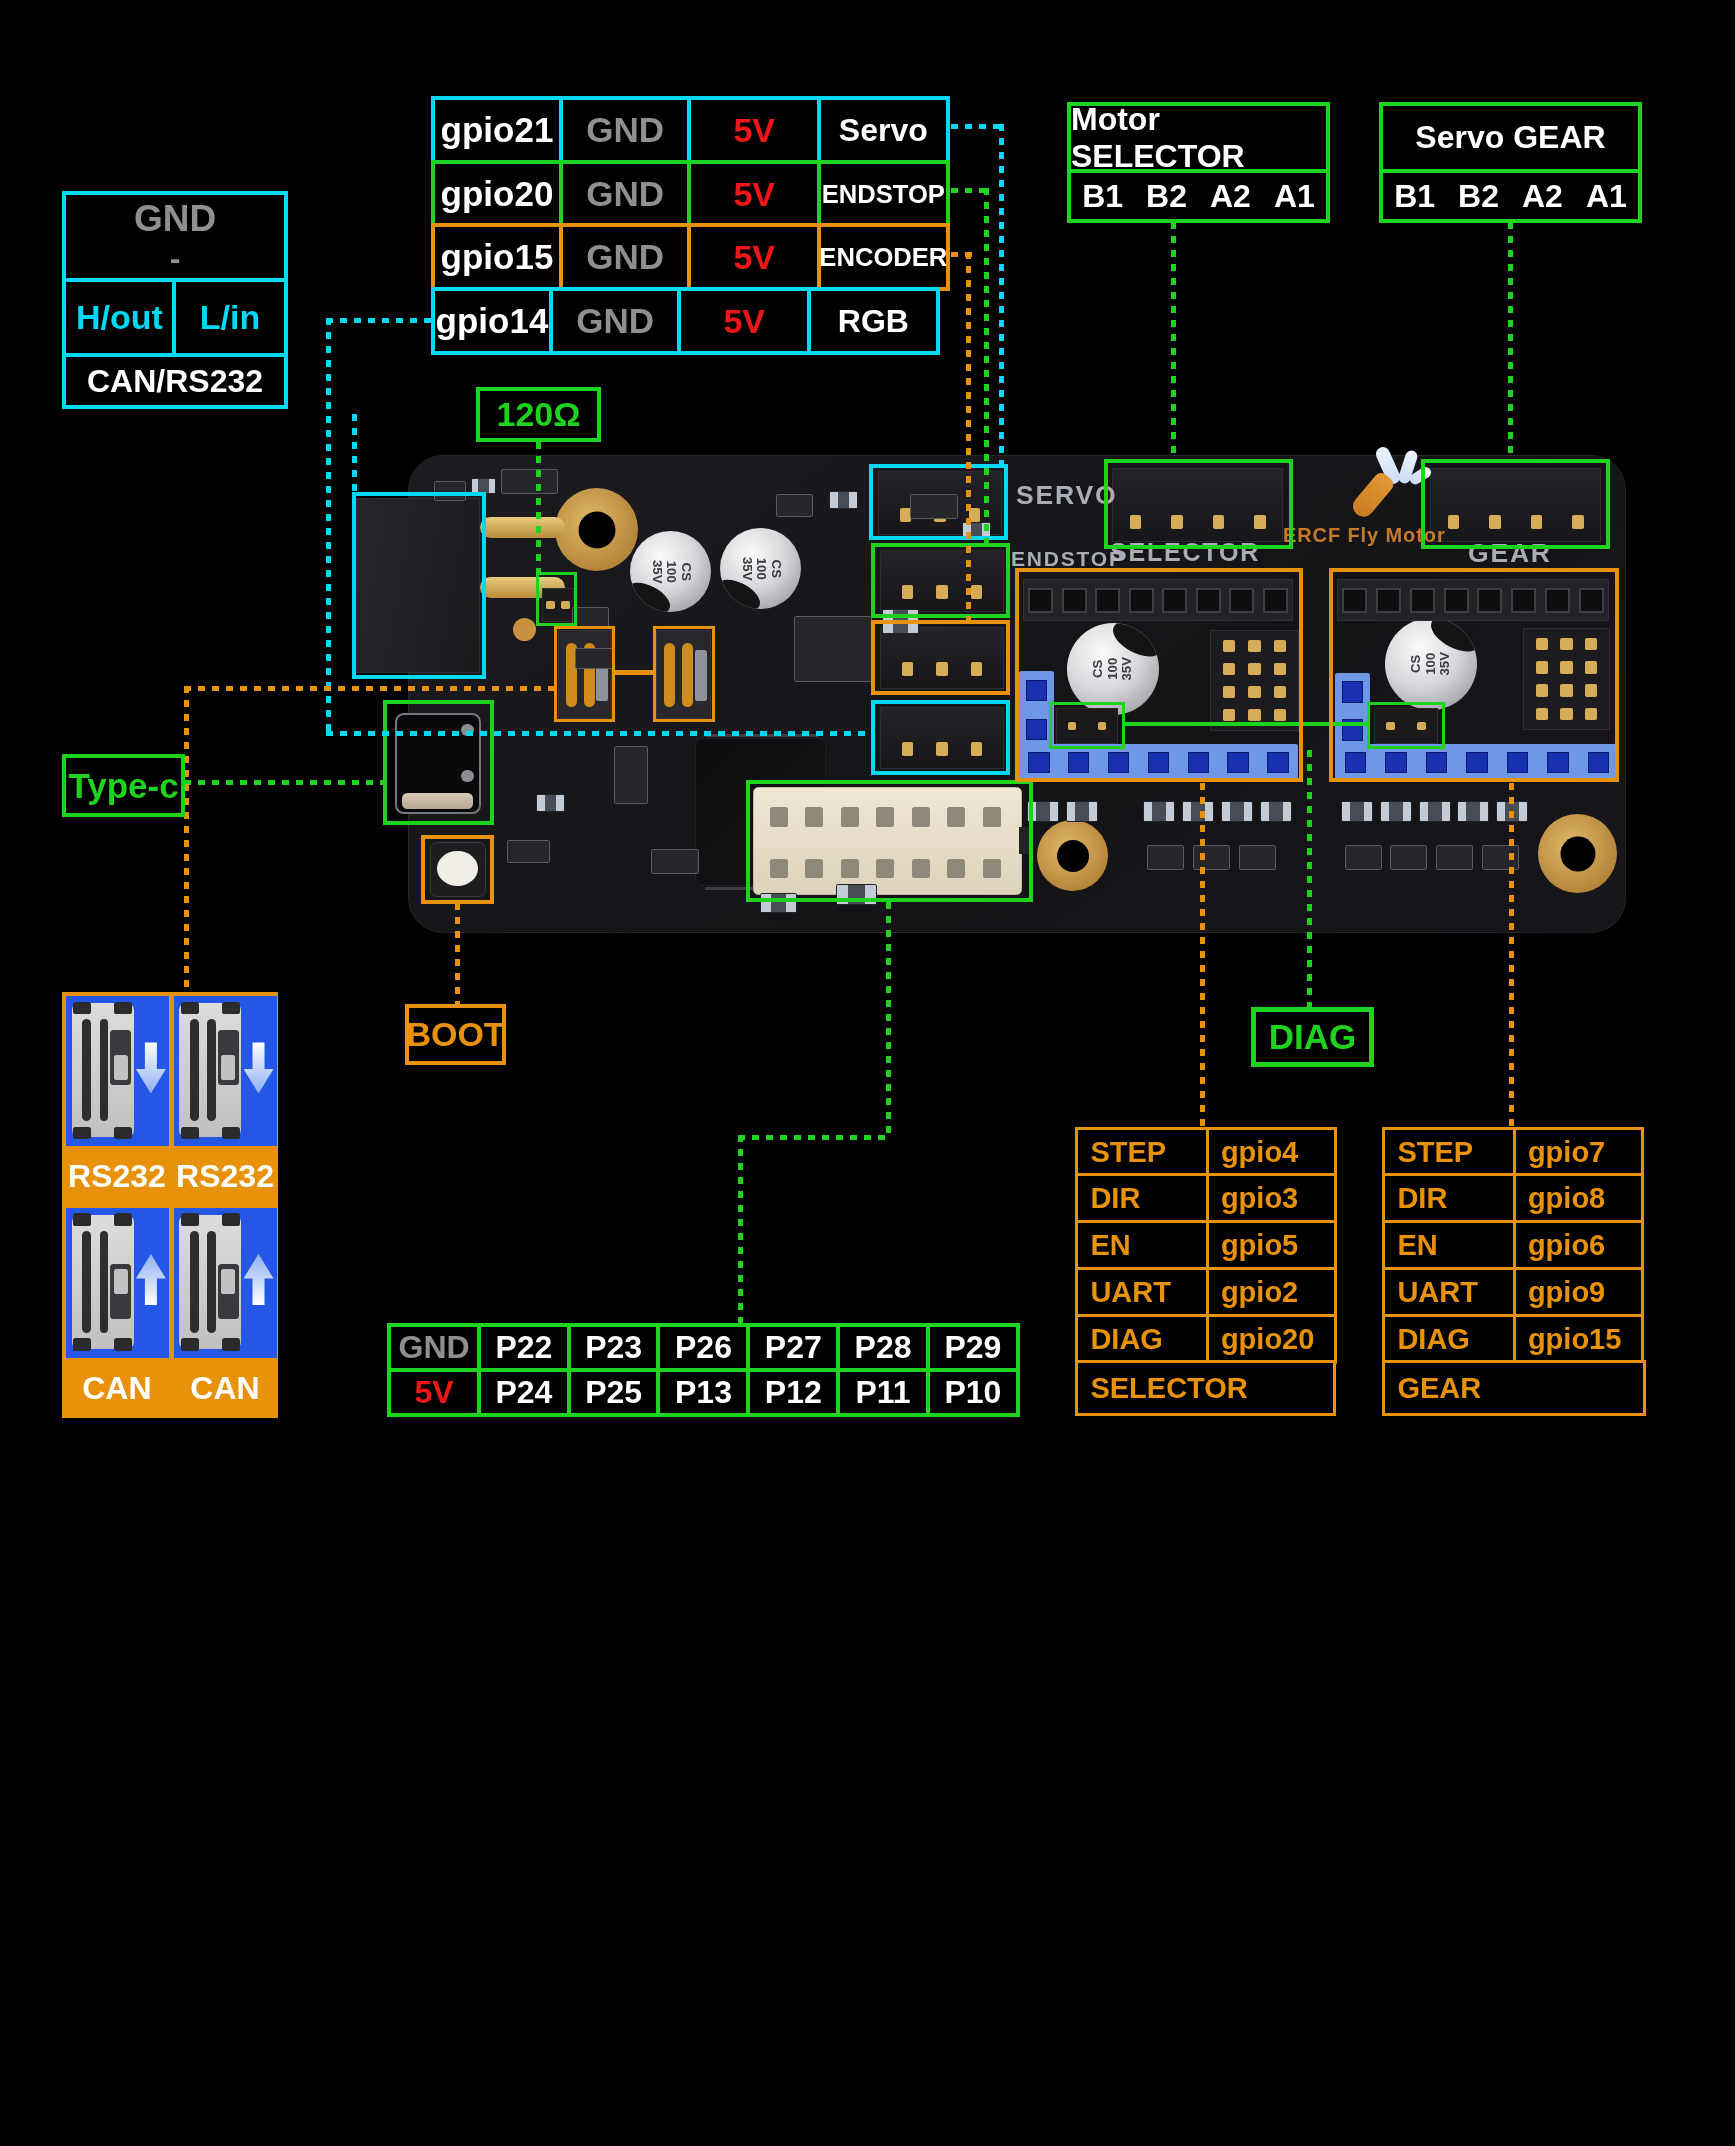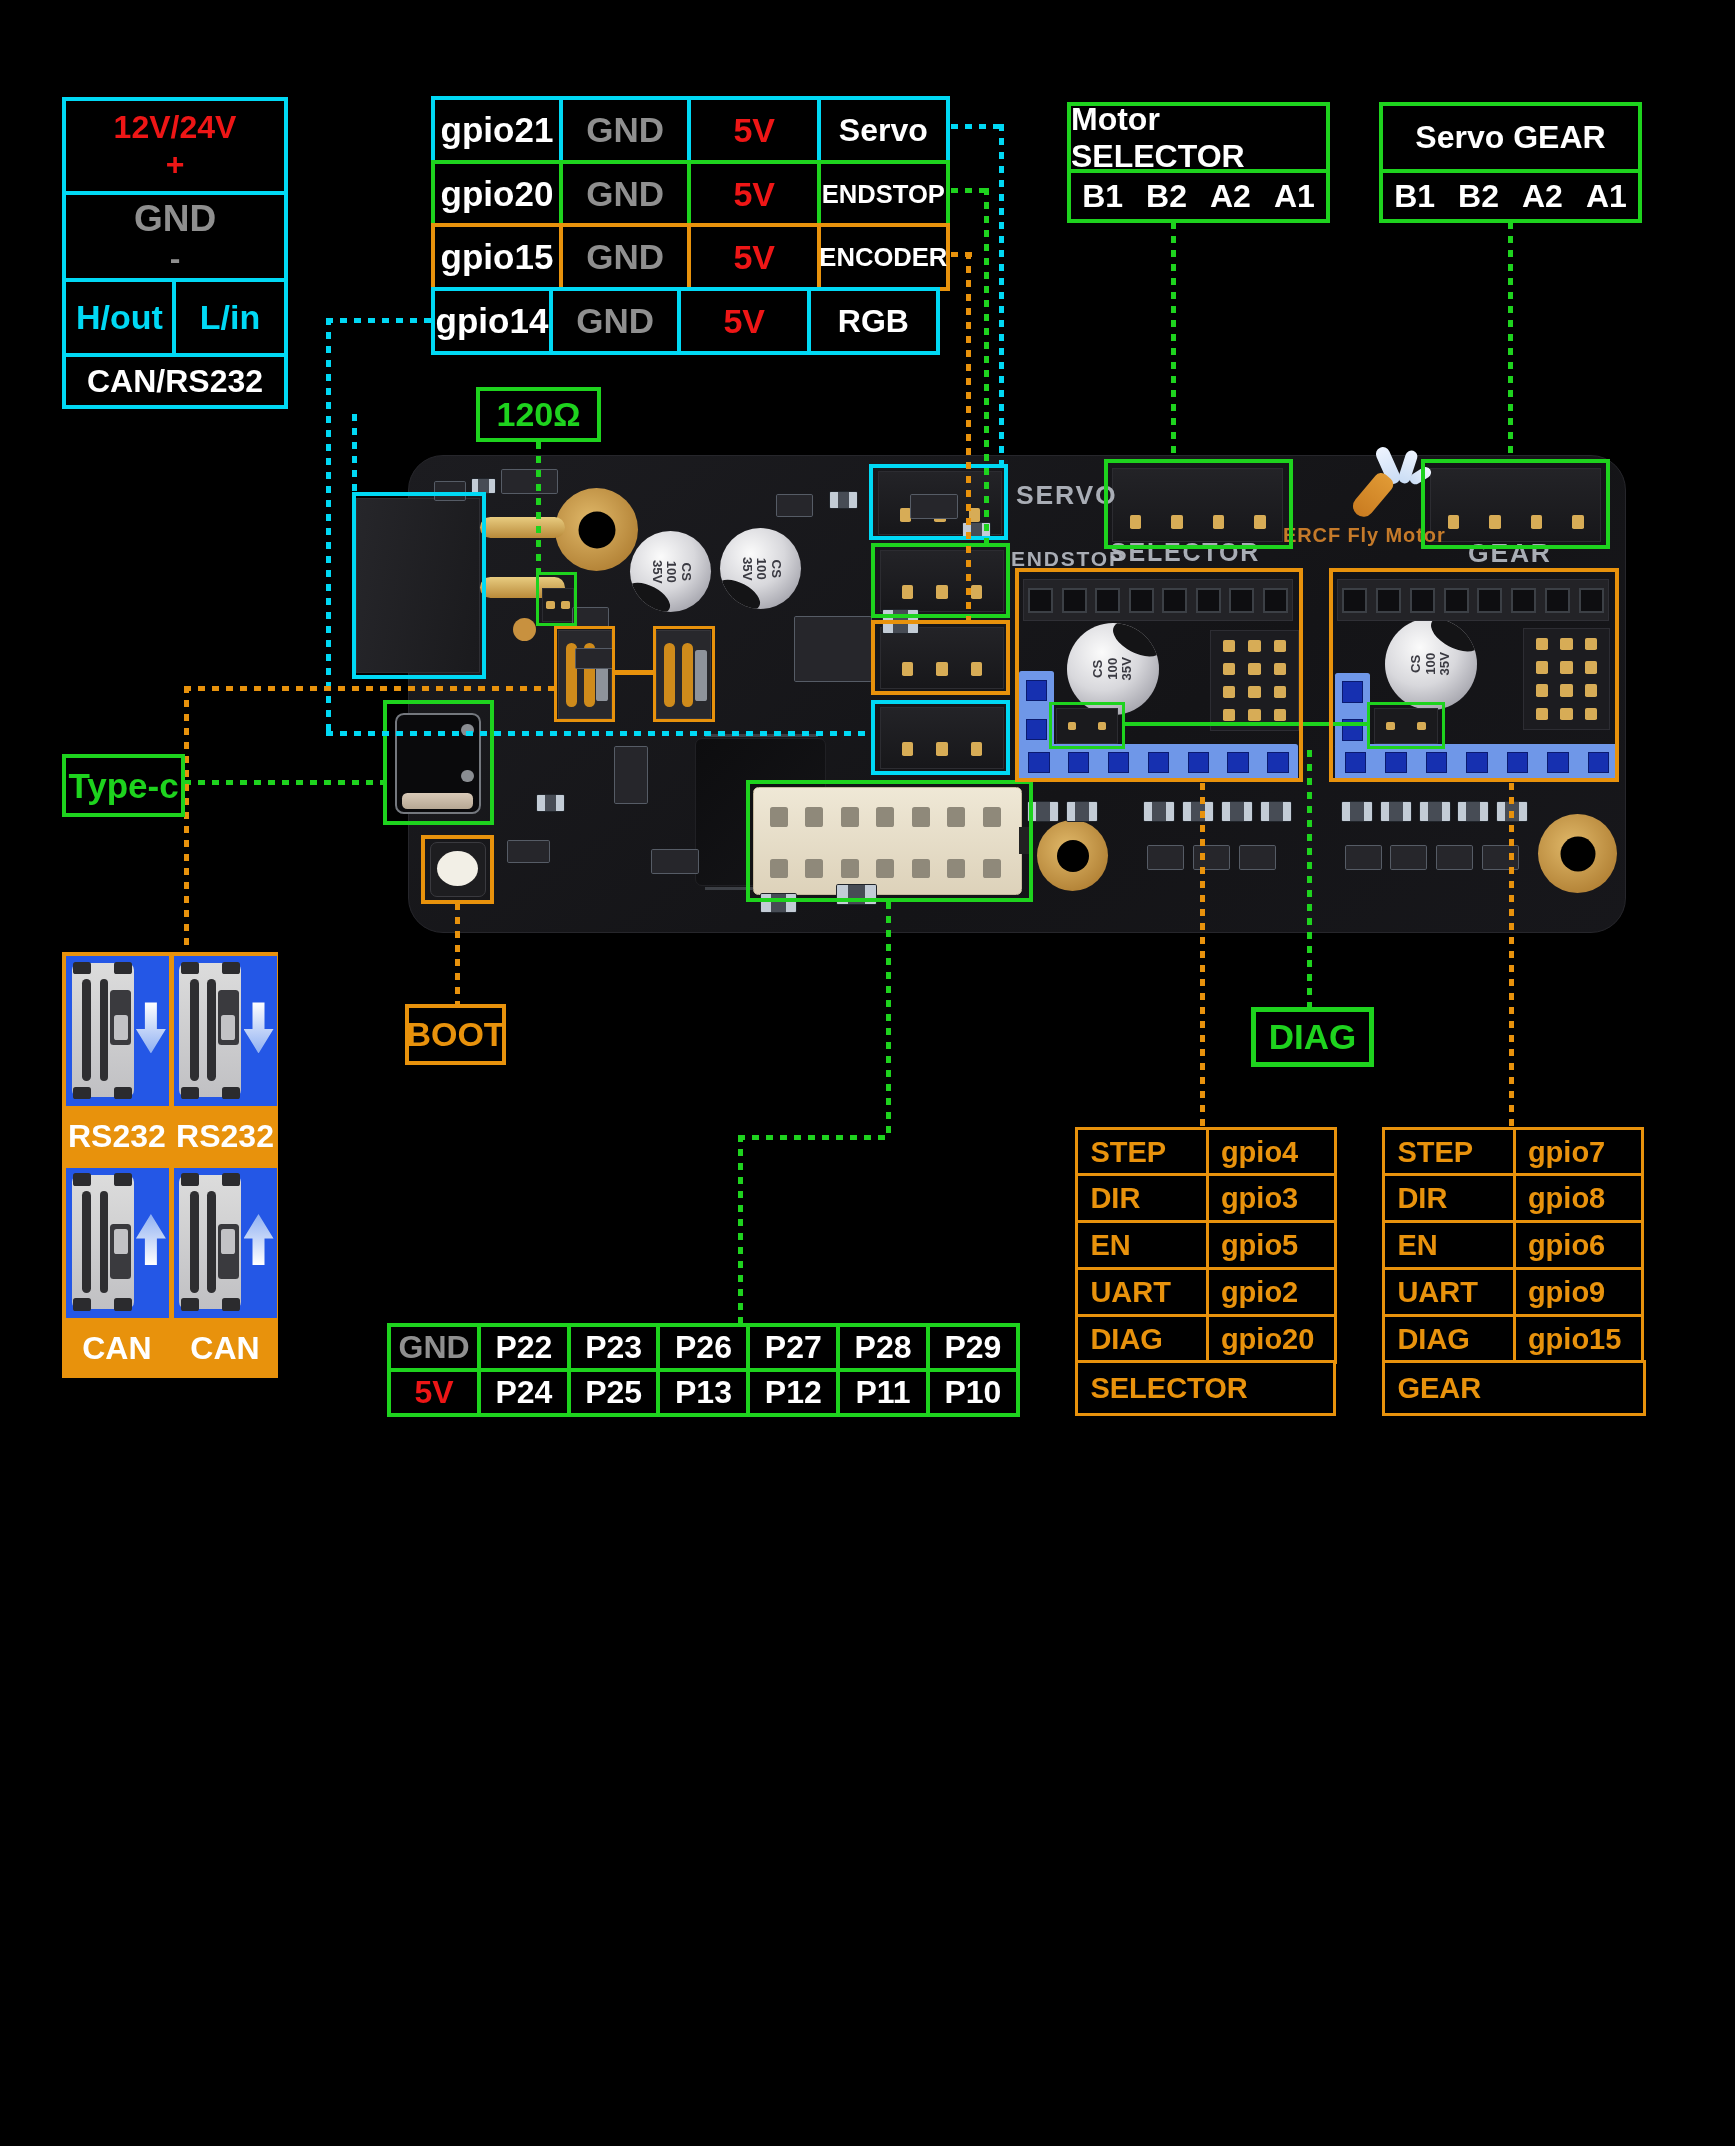--- a/index.html
+++ b/index.html
@@ -66,21 +66,21 @@
         grid-template-columns:repeat(3,1fr);gap:7px;padding:8.8px;box-sizing:border-box;align-content:space-between;justify-items:center;}
   .gpin{width:12.4px;height:12.4px;background:var(--gold);border-radius:1.8px;display:block;}
   .jumper{position:absolute;background:#1a1a1d;border:0.9px solid #2c2c31;display:flex;align-items:center;
         justify-content:space-around;box-sizing:border-box;}
   .jumper .pad{width:8.8px;height:8.8px;}
   .silk{position:absolute;color:var(--silk);letter-spacing:1.8px;opacity:.9;}
   .deco{position:absolute;border-radius:1.8px;}
   .smd{background:linear-gradient(90deg,#c3ccd6 0 28%,#474c55 28% 72%,#c3ccd6 72%);border:0.9px solid #20242a;}
   .ic{background:#26262b;border:0.9px solid #565c66;}
   
-  .panel{position:absolute;left:62px;top:952px;width:216px;height:426px;background:var(--orange);}
+  .panel{position:absolute;left:62px;top:992px;width:216px;height:426px;background:var(--orange);}
   .tile{position:absolute;width:103px;height:150px;background:var(--panel-blue);}
   .sw{position:absolute;left:5.3px;top:7px;width:62px;height:134px;background:linear-gradient(180deg,#dcdcdc,#c0c0c3);border-radius:7px;}
   .tab{position:absolute;width:17.6px;height:12.4px;background:#2b2b2e;border-radius:2.6px;display:block;}
   .tab.tl{left:1.8px;top:-1.8px;} .tab.tr{right:1.8px;top:-1.8px;} .tab.bl{left:1.8px;bottom:-1.8px;} .tab.br{right:1.8px;bottom:-1.8px;}
   .slot{position:absolute;top:16px;width:8.8px;height:102px;background:#2e2e31;border-radius:5.3px;display:block;}
   .slot.s1{left:10.6px;} .slot.s2{left:28px;}
   .act{position:absolute;right:2.6px;width:21px;height:55px;background:#3a3a3e;border-radius:3.5px;}
   .knob{position:absolute;left:3.5px;width:14px;height:25px;background:#c2c2c5;border-radius:2.6px;display:block;}
   .arr{position:absolute;right:3.5px;width:30px;height:51px;top:46px;background:linear-gradient(180deg,#ffffff,#8fb0f2);}
   .arr.down{clip-path:polygon(30% 0,70% 0,70% 52%,100% 52%,50% 100%,0 52%,30% 52%);}
@@ -394,24 +394,20 @@
   <div class="hdot c-orange" style="left:184px;top:686px;width:371px"></div>
   <div class="vdot c-green" style="left:1307px;top:750px;height:258px"></div>
   <div class="vdot c-green" style="left:1171px;top:222px;height:239px"></div>
   <div class="vdot c-green" style="left:1508px;top:222px;height:239px"></div>
   <div class="vdot c-green" style="left:886px;top:902px;height:238px"></div>
   <div class="hdot c-green" style="left:738px;top:1135px;width:154px"></div>
   <div class="vdot c-green" style="left:738px;top:1135px;height:190px"></div>
   <div class="vdot c-orange" style="left:1200px;top:783px;height:344px"></div>
   <div class="vdot c-orange" style="left:1509px;top:783px;height:344px"></div>
 
-  <div class="cell b-cyan" style="left:62px;top:97px;width:226px;height:98px">
-    <span class="t-red fz36">12V/24V</span>
-    <span class="t-red fz36">+</span>
-  </div>
   <div class="cell b-cyan" style="left:62px;top:191px;width:226px;height:92px">
     <span class="t-gray fz42">GND</span>
     <span class="t-gray fz36">-</span>
   </div>
   <div class="cell b-cyan" style="left:62px;top:278px;width:115px;height:79px">
     <span class="t-cyan fz38">H/out</span>
   </div>
   <div class="cell b-cyan" style="left:172px;top:278px;width:116px;height:79px">
     <span class="t-cyan fz38">L/in</span>
   </div>

